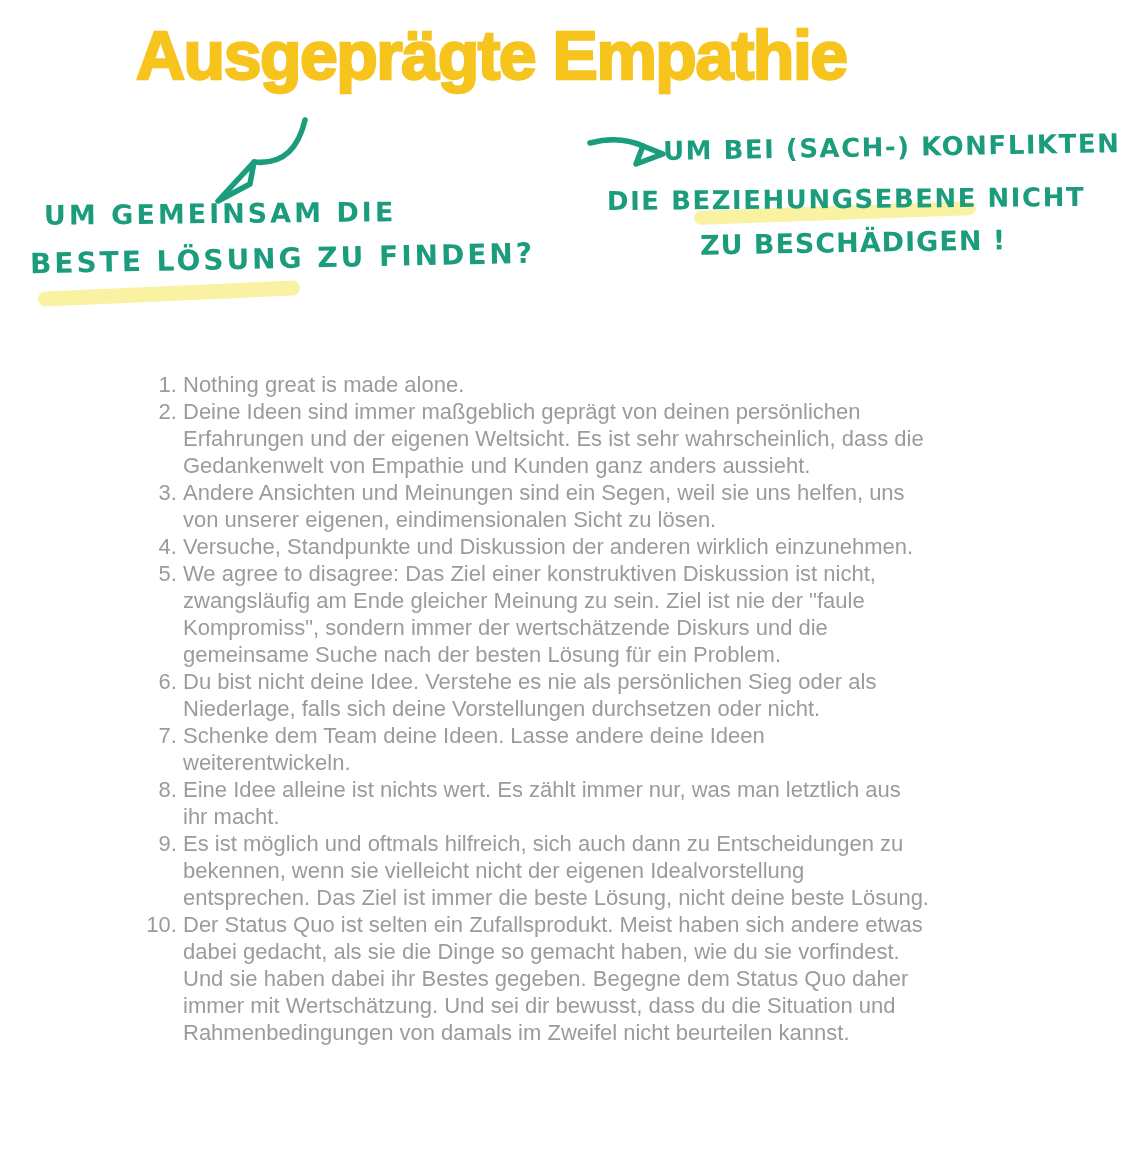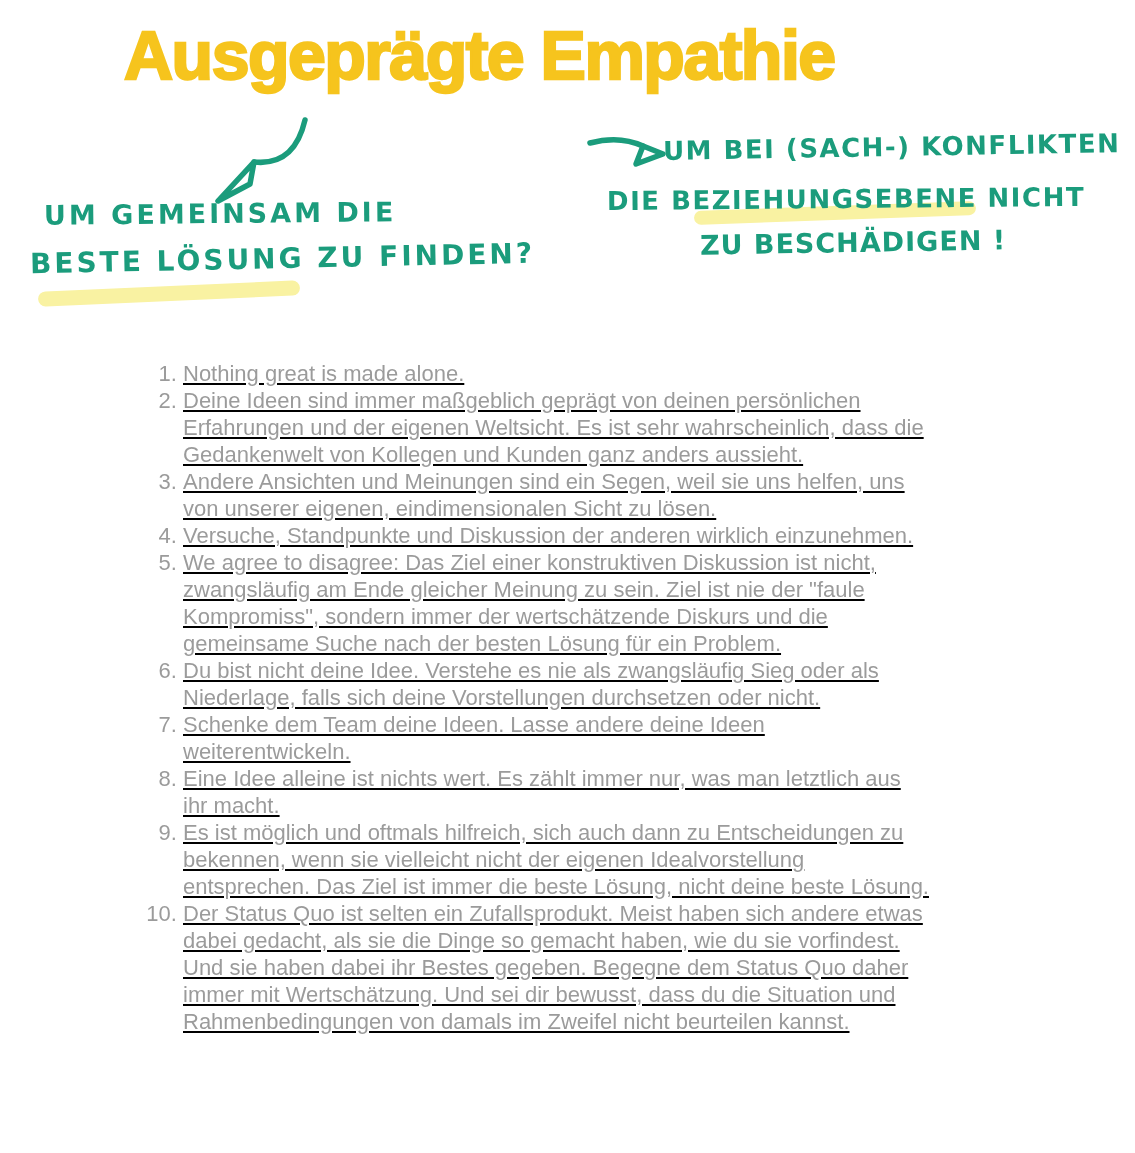--- a/index.html
+++ b/index.html
@@ -7,21 +7,21 @@
     --ink-green:#1B9C7C;
     --hl-yellow:#F9F2A2;
     --list-gray:#9B9B9B;
   }
   html,body{margin:0;padding:0;background:#ffffff;}
   .canvas{
     position:relative;width:1135px;height:1153px;background:#ffffff;
     overflow:hidden;font-family:"Liberation Sans",sans-serif;
   }
   .title{
-    position:absolute;left:124px;top:16px;margin:0;
+    position:absolute;left:136px;top:16px;margin:0;
     font-family:"Liberation Sans",sans-serif;
     font-weight:800;font-size:68px;line-height:1.15;
     color:var(--yellow);
     -webkit-text-stroke:2.4px var(--yellow);
     letter-spacing:-1.5px;white-space:nowrap;
   }
   .note{
     position:absolute;z-index:1;
     font-family:"DejaVu Sans",sans-serif;font-weight:700;
     color:var(--ink-green);white-space:nowrap;
@@ -37,21 +37,21 @@
   }
   .hl-left{left:38px;top:286px;width:262px;height:15px;transform:rotate(-2.5deg);}
   .hl-right{left:694px;top:206px;width:282px;height:14px;transform:rotate(-2deg);}
   .arrow{position:absolute;z-index:1;}
   .arrow path{
     fill:none;stroke:var(--ink-green);stroke-width:5.5;
     stroke-linecap:round;stroke-linejoin:round;
   }
   .arrow-left{left:196px;top:112px;width:115px;height:105px;}
   .arrow-right{left:586px;top:126px;width:88px;height:48px;}
-  .list-wrap{position:absolute;left:131px;top:360px;width:800px;text-decoration:underline;}
+  .list-wrap{position:absolute;left:131px;top:371px;width:800px;}
   .principles{
     margin:0;padding:0 0 0 52px;
     font-family:"Liberation Sans",sans-serif;
     font-size:22px;line-height:27px;color:var(--list-gray);
   }
   .principles li{margin:0;padding:0;}
 </style>
 </head>
 <body>
 
@@ -74,25 +74,25 @@
   </svg>
 
   <div class="hl hl-right"></div>
   <div class="note note-r1">UM BEI (SACH-) KONFLIKTEN</div>
   <div class="note note-r2">DIE BEZIEHUNGSEBENE NICHT</div>
   <div class="note note-r3">ZU BESCHÄDIGEN !</div>
 
   <div class="list-wrap">
     <ol class="principles">
       <li>Nothing great is made alone.</li>
-      <li>Deine Ideen sind immer maßgeblich geprägt von deinen persönlichen Erfahrungen und der eigenen Weltsicht. Es ist sehr wahrscheinlich, dass die Gedankenwelt von Kollegen und Kunden ganz anders aussieht.</li>
+      <li>Deine Ideen sind immer maßgeblich geprägt von deinen persönlichen Erfahrungen und der eigenen Weltsicht. Es ist sehr wahrscheinlich, dass die Gedankenwelt von Empathie und Kunden ganz anders aussieht.</li>
       <li>Andere Ansichten und Meinungen sind ein Segen, weil sie uns helfen, uns von unserer eigenen, eindimensionalen Sicht zu lösen.</li>
       <li>Versuche, Standpunkte und Diskussion der anderen wirklich einzunehmen.</li>
       <li>We agree to disagree: Das Ziel einer konstruktiven Diskussion ist nicht, zwangsläufig am Ende gleicher Meinung zu sein. Ziel ist nie der "faule Kompromiss", sondern immer der wertschätzende Diskurs und die gemeinsame Suche nach der besten Lösung für ein Problem.</li>
-      <li>Du bist nicht deine Idee. Verstehe es nie als zwangsläufig Sieg oder als Niederlage, falls sich deine Vorstellungen durchsetzen oder nicht.</li>
+      <li>Du bist nicht deine Idee. Verstehe es nie als persönlichen Sieg oder als Niederlage, falls sich deine Vorstellungen durchsetzen oder nicht.</li>
       <li>Schenke dem Team deine Ideen. Lasse andere deine Ideen weiterentwickeln.</li>
       <li>Eine Idee alleine ist nichts wert. Es zählt immer nur, was man letztlich aus ihr macht.</li>
       <li>Es ist möglich und oftmals hilfreich, sich auch dann zu Entscheidungen zu bekennen, wenn sie vielleicht nicht der eigenen Idealvorstellung entsprechen. Das Ziel ist immer die beste Lösung, nicht deine beste Lösung.</li>
       <li>Der Status Quo ist selten ein Zufallsprodukt. Meist haben sich andere etwas dabei gedacht, als sie die Dinge so gemacht haben, wie du sie vorfindest. Und sie haben dabei ihr Bestes gegeben. Begegne dem Status Quo daher immer mit Wertschätzung. Und sei dir bewusst, dass du die Situation und Rahmenbedingungen von damals im Zweifel nicht beurteilen kannst.</li>
     </ol>
   </div>
 
 </div>
 
 </body></html>

